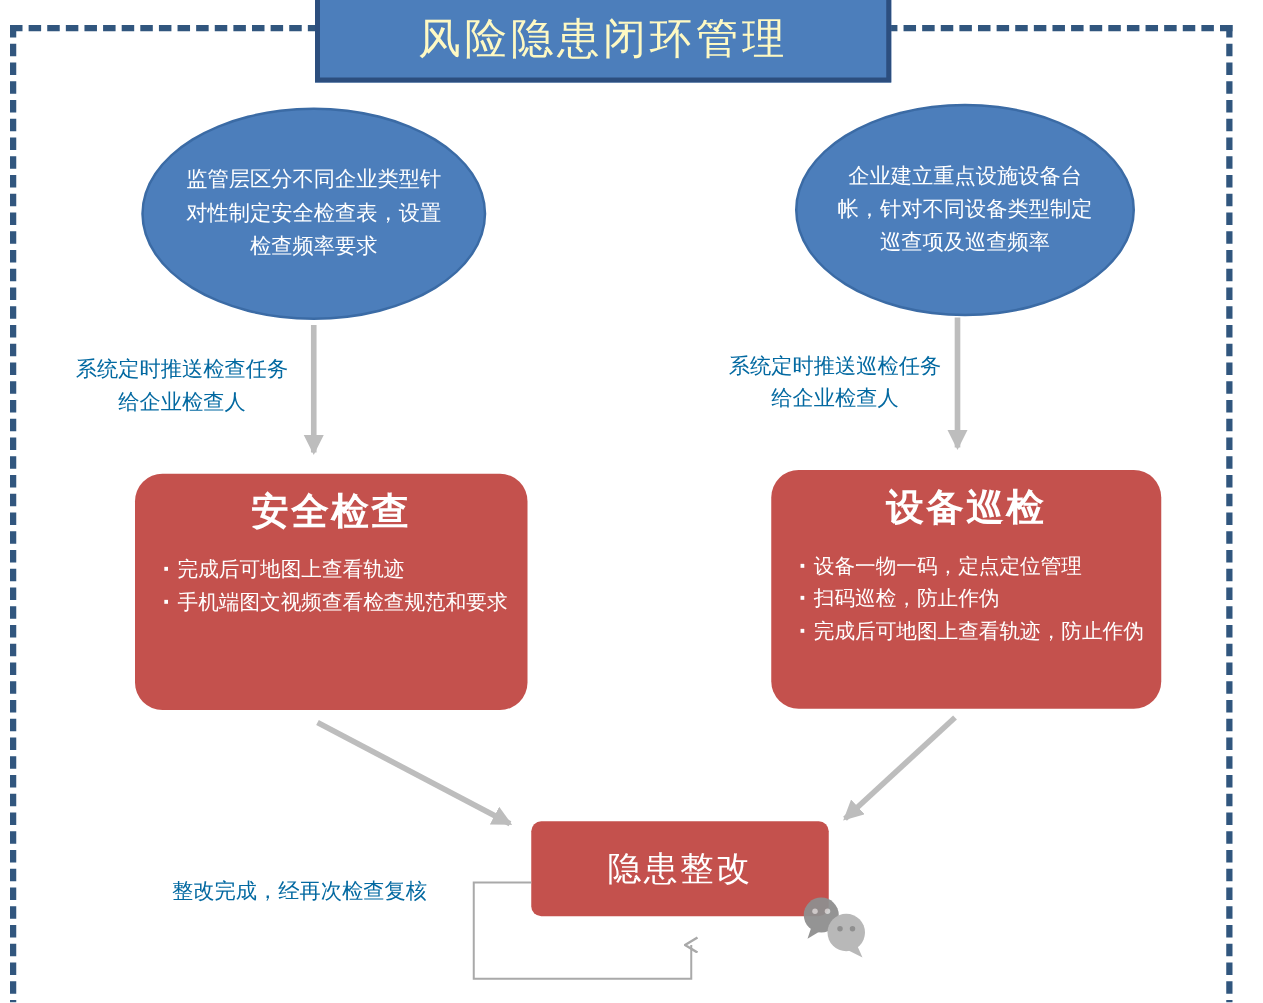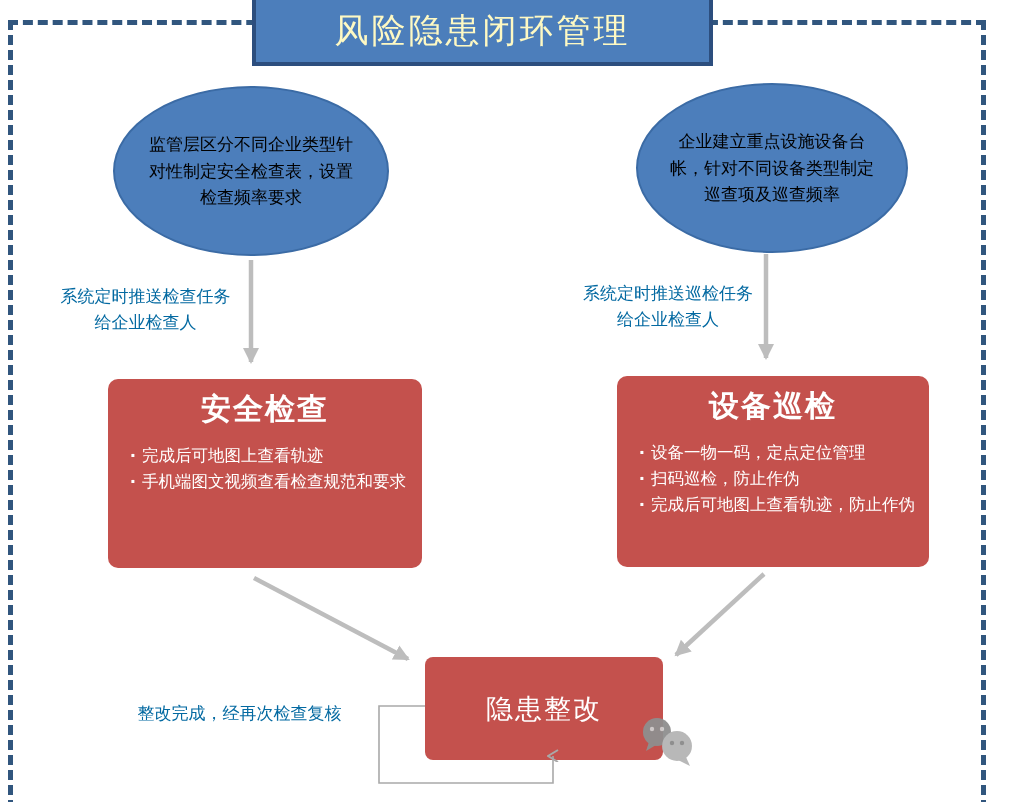--- a/index.html
+++ b/index.html
@@ -30,41 +30,41 @@
     color:#fef9c3;font-size:34px;letter-spacing:3px;
   }
   
   .ellipse{
     position:absolute;
     background:#4C7EBB;
     border:2px solid #3B6BA5;
     border-radius:50%;
     display:flex;align-items:center;justify-content:center;
     text-align:center;
-    color:#000000;font-size:17px;line-height:1.55;
+    color:#ffffff;font-size:17px;line-height:1.55;
     z-index:1;
     box-sizing:border-box;
   }
   .ellipse-left{left:113px;top:86px;width:276px;height:170px;padding:0 34px;}
   .ellipse-right{left:636px;top:83px;width:272px;height:170px;padding:0 32px;}
   
   .gray-label{
     position:absolute;
     color:#0369a1;font-size:17px;line-height:1.5;
     text-align:center;z-index:1;
   }
   .gray-label span{display:block;}
   .label-left{left:28px;top:284px;width:235px;}
   .label-right{left:548px;top:281px;width:240px;}
   .label-bottom{left:92px;top:701px;width:295px;}
   
   .red-box{
     position:absolute;
     background:#C4514D;
-    border-radius:10px;
+    border-radius:22px;
     z-index:1;
     color:#ffffff;
     box-sizing:border-box;
   }
   .box-left{left:108px;top:379px;width:314px;height:189px;}
   .box-right{left:617px;top:376px;width:312px;height:191px;}
   .box-title{
     text-align:center;
     font-size:30px;font-weight:bold;
     margin-top:10px;letter-spacing:2px;
@@ -74,21 +74,21 @@
     display:flex;
     font-size:16.5px;line-height:1.45;
     margin-bottom:2px;
   }
   .bullet-row .dot{
     flex:0 0 18px;text-align:center;
   }
   .bullet-row .dot::before{content:"\00B7";font-weight:bold;}
   .bullet-row .btxt{flex:1;}
   .box-center{
-    left:425px;top:657px;width:238px;height:103px;
+    left:425px;top:657px;width:238px;height:76px;
     display:flex;align-items:center;justify-content:center;
     border-radius:8px;
   }
   .box-center span{font-size:27px;letter-spacing:2px;}
   
   .arrows{
     position:absolute;left:0;top:0;width:1010px;height:802px;
     z-index:1;pointer-events:none;
   }
   

